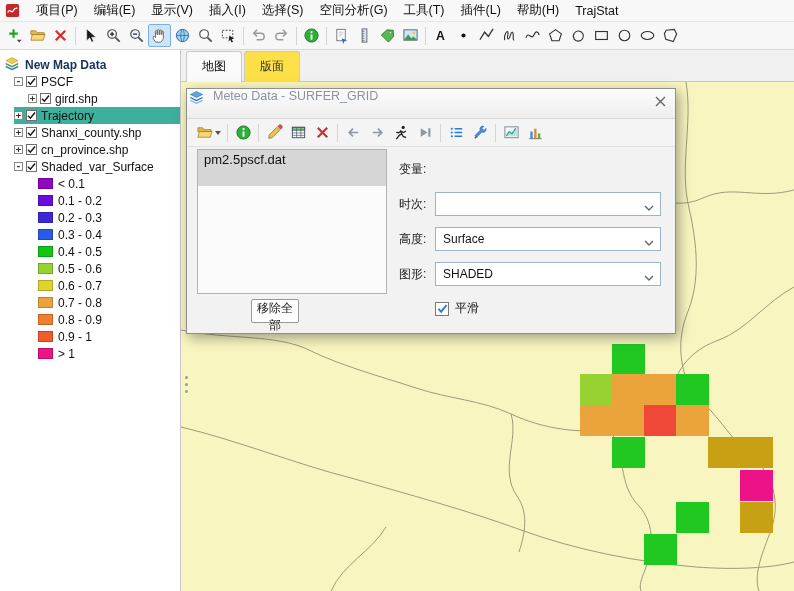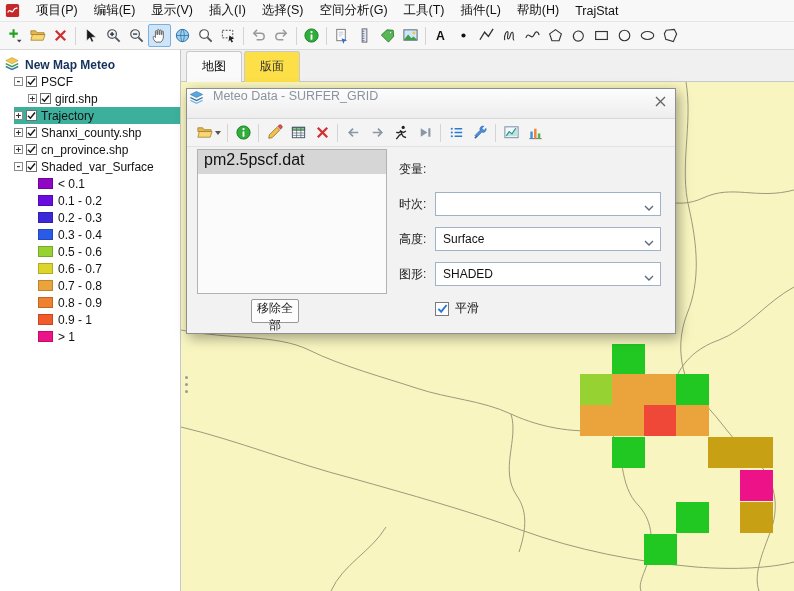--- a/index.html
+++ b/index.html
@@ -50,21 +50,21 @@
   .dlg-icon{width:18px;height:18px;display:flex}
   .dlg-icon svg{width:17px;height:17px}
   .dlg-title .t{color:#8a949e;margin-left:7px;flex:1;font-size:12.5px}
   .dlg-close{width:28px;height:24px;display:flex;align-items:center;justify-content:center;border-radius:2px}
   .dlg-close svg{width:11px;height:11px}
   .dlg-toolbar{height:28px;display:flex;align-items:center;padding:0 5px;background:#f4f4f4;border-bottom:1px solid #e2e2e2}
   .dlg-toolbar .tbtn{width:24px;height:23px}
   .dcaret{width:0;height:0;border-left:3.5px solid transparent;border-right:3.5px solid transparent;border-top:4px solid #555;margin-left:2px}
   .dlg-body{position:relative;height:186px}
   .filelist{position:absolute;left:10px;top:2px;width:190px;height:145px;background:#fbfbfb;border:1px solid #b2b2b2;overflow:hidden}
-  .fitem{height:24px;line-height:20px;padding:0 6px;font-size:16px}
+  .fitem{height:36px;line-height:20px;padding:0 6px;font-size:13px}
   .fitem.selected{background:#d6d6d6}
   .removeall{position:absolute;left:64px;top:152px;width:48px;height:24px;background:#fdfdfd;border:1px solid #989898;border-radius:2px;font-size:12px;color:#222}
   .fields{position:absolute;left:212px;top:10px;width:262px}
   .frow{display:flex;align-items:center;margin-bottom:11px;height:24px}
   .frow .flabel{width:36px;flex:none;color:#222}
   .fselect{flex:1;height:24px;background:#fff;border:1px solid #9fb3c8;display:flex;align-items:center;padding:0 7px;position:relative}
   .fselect .fval{font-size:12px}
   .fselect .chev{position:absolute;right:6px;top:8px;width:10px;height:7px}
   .smoothrow{position:absolute;left:248px;top:153px;display:flex;align-items:center;gap:6px}
   .dcb{width:14px;height:14px;background:#fff;border:1px solid #7a7a7a;position:relative}
@@ -264,21 +264,21 @@
   <div class="side">
     <div>
         <div class="trow" style="margin-left: 4px;">
           <span class="ticon">
             <svg viewBox="0 0 18 18">
               <path d="M9 1.8l7 3.4L9 8.8 2 5.2z" fill="#f2c94c" stroke="#a8871f" stroke-width=".5"></path>
               <path d="M2 8.6L9 12l7-3.4" fill="none" stroke="#3f9e46" stroke-width="1.6"></path>
               <path d="M2 11.8L9 15.2l7-3.4" fill="none" stroke="#3a7ab0" stroke-width="1.6"></path>
             </svg>
           </span>
-          <span class="root-label">New Map Meteo</span>
+          <span class="root-label">New Map Data</span>
         </div>
         <div class="trow" style="margin-left: 14px;">
           <span class="exp">-</span>
           <span class="cb">
             <svg viewBox="0 0 11 11">
               <path d="M2 5.7l2.4 2.5L9 2.5" stroke="#1a1a1a" fill="none" stroke-width="1.5"></path>
             </svg>
           </span>
           <span>PSCF</span>
         </div>
@@ -335,20 +335,24 @@
           <span class="swatch" style="background: rgb(106, 12, 224);"></span>
           <span>0.1 - 0.2</span>
         </div>
         <div class="trow" style="margin-left: 38px;">
           <span class="swatch" style="background: rgb(60, 40, 216);"></span>
           <span>0.2 - 0.3</span>
         </div>
         <div class="trow" style="margin-left: 38px;">
           <span class="swatch" style="background: rgb(42, 90, 232);"></span>
           <span>0.3 - 0.4</span>
+        </div>
+        <div class="trow" style="margin-left: 38px;">
+          <span class="swatch" style="background: rgb(17, 198, 20);"></span>
+          <span>0.4 - 0.5</span>
         </div>
         <div class="trow" style="margin-left: 38px;">
           <span class="swatch" style="background: rgb(150, 210, 50);"></span>
           <span>0.5 - 0.6</span>
         </div>
         <div class="trow" style="margin-left: 38px;">
           <span class="swatch" style="background: rgb(222, 213, 44);"></span>
           <span>0.6 - 0.7</span>
         </div>
         <div class="trow" style="margin-left: 38px;">

